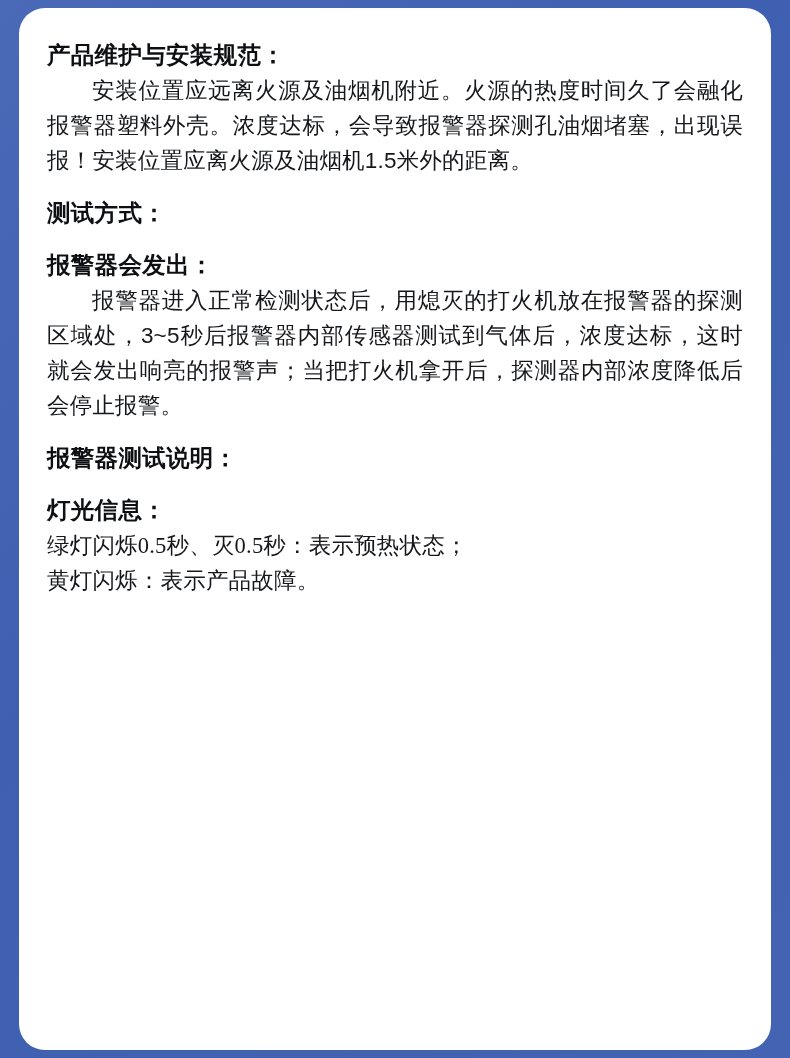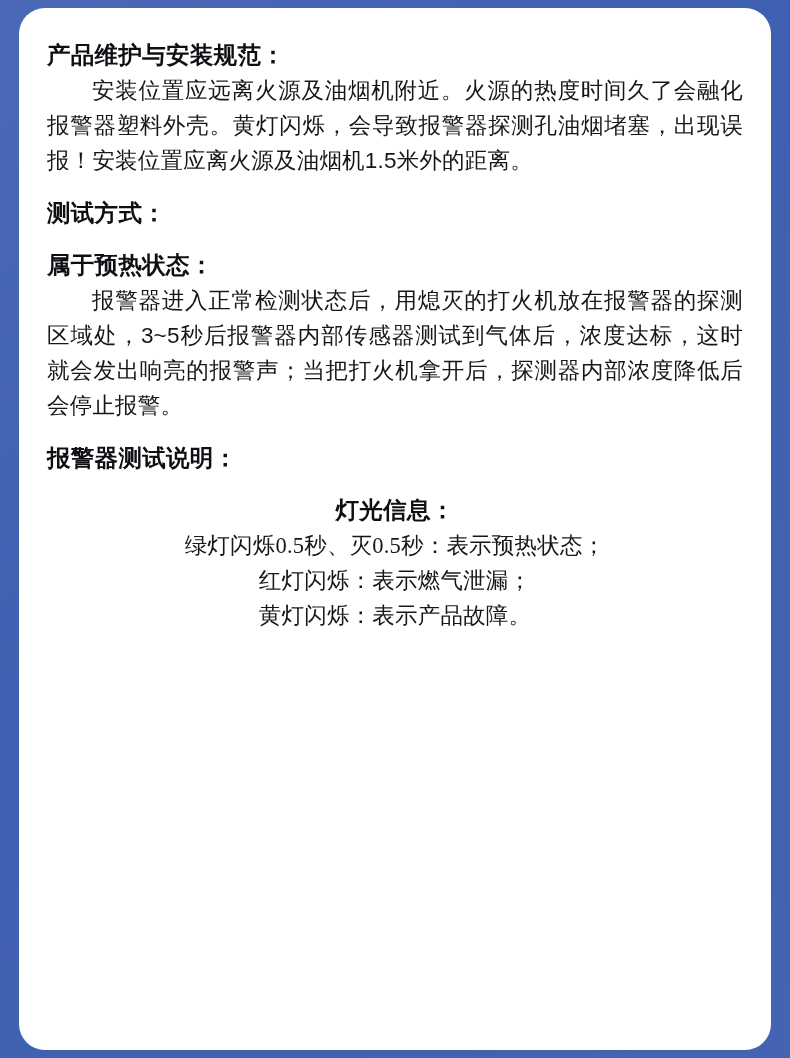--- a/index.html
+++ b/index.html
@@ -44,21 +44,20 @@
     margin: 0 0 1px 0;
     line-height: 34px;
     color: #0d0f12;
     letter-spacing: 0.3px;
   }
   .block {
     margin-bottom: 18px;
   }
   .block:last-child {
     margin-bottom: 0;
-    text-align: center;
   }
   .para {
     margin: 0;
     text-align: justify;
     text-justify: inter-ideograph;
     text-indent: 2em;
   }
   .gap-top-2 {
     margin-top: 8px;
   }
@@ -71,39 +70,38 @@
 </head>
 <body>
 
 <div class="page">
 
   <div class="card">
     <div class="content">
 
       <section class="block">
         <h2 class="sec-title">产品维护与安装规范：</h2>
-        <p class="para">安装位置应远离火源及油烟机附近。火源的热度时间久了会融化报警器塑料外壳。黄灯闪烁，会导致报警器探测孔油烟堵塞，出现误报！安装位置应离火源及油烟机1.5米外的距离。</p>
+        <p class="para">安装位置应远离火源及油烟机附近。火源的热度时间久了会融化报警器塑料外壳。浓度达标，会导致报警器探测孔油烟堵塞，出现误报！安装位置应离火源及油烟机1.5米外的距离。</p>
       </section>
 
       <section class="block gap-top-2">
         <h2 class="sec-title">测试方式：</h2>
       </section>
 
       <section class="block gap-top-2">
-        <h2 class="sec-title">属于预热状态：</h2>
+        <h2 class="sec-title">报警器会发出：</h2>
         <p class="para">报警器进入正常检测状态后，用熄灭的打火机放在报警器的探测区域处，3~5秒后报警器内部传感器测试到气体后，浓度达标，这时就会发出响亮的报警声；当把打火机拿开后，探测器内部浓度降低后会停止报警。</p>
       </section>
 
       <section class="block gap-top-2">
         <h2 class="sec-title">报警器测试说明：</h2>
       </section>
 
       <section class="block gap-top-2">
         <h2 class="sec-title">灯光信息：</h2>
         <p class="line">绿灯闪烁0.5秒、灭0.5秒：表示预热状态；</p>
-        <p class="line">红灯闪烁：表示燃气泄漏；</p>
         <p class="line">黄灯闪烁：表示产品故障。</p>
       </section>
 
     </div>
   </div>
 
 </div>
 
 </body></html>

